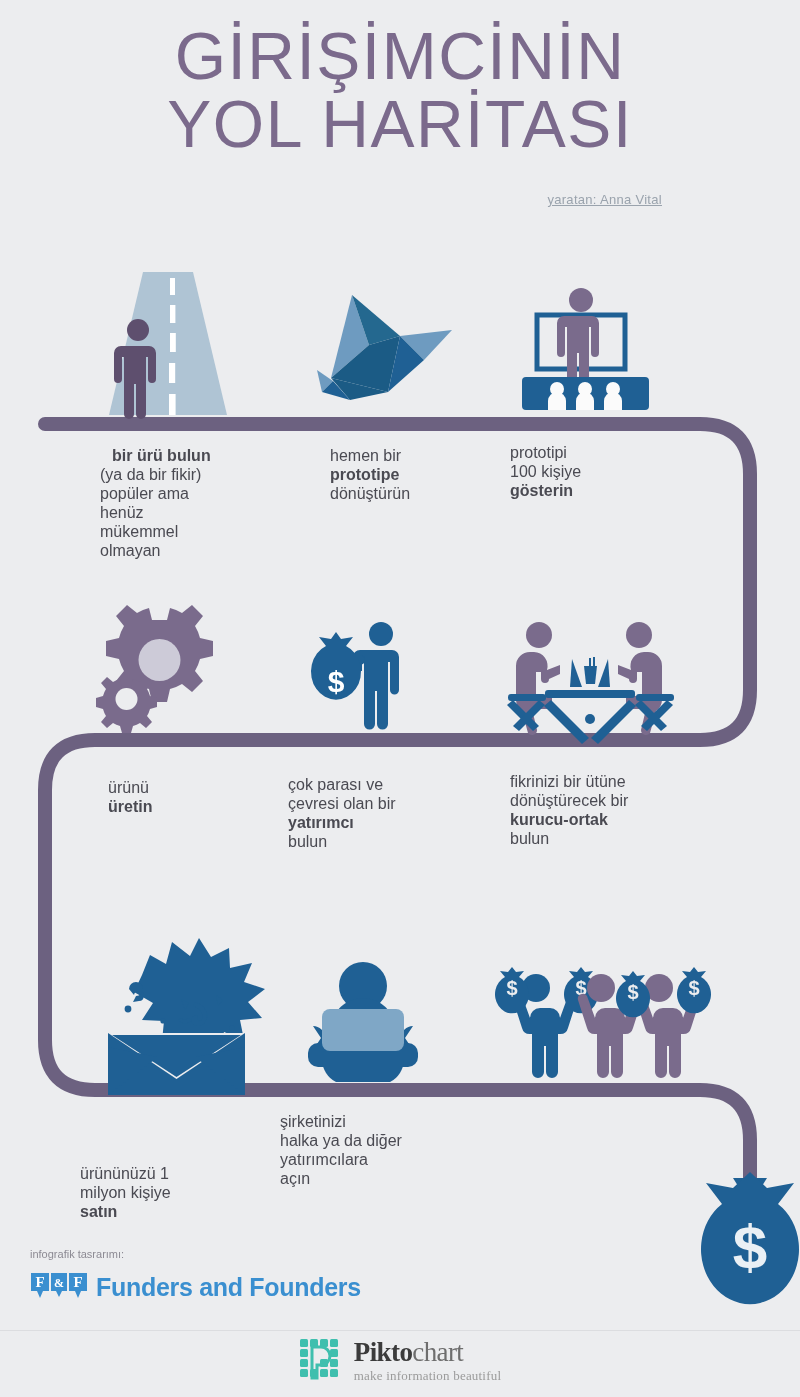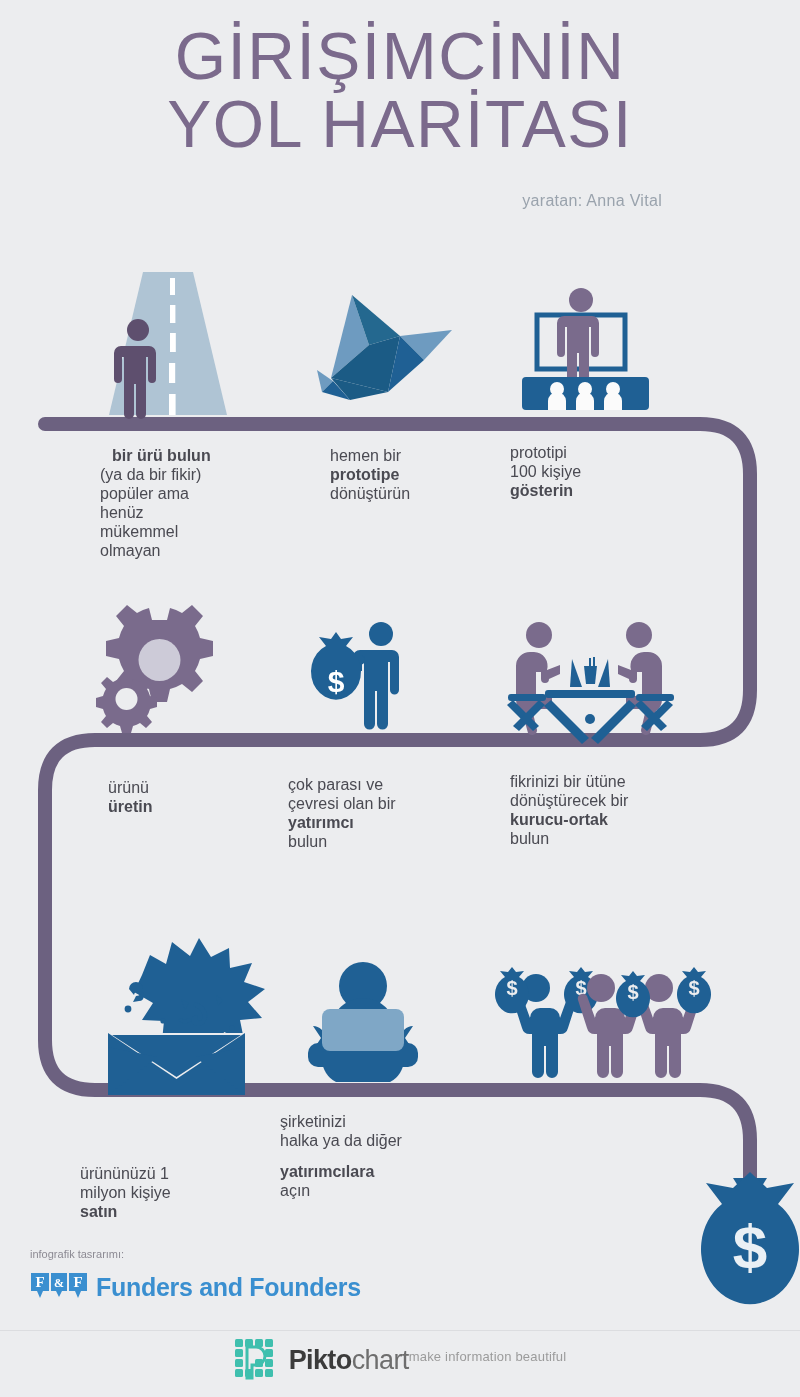--- a/index.html
+++ b/index.html
@@ -13,21 +13,21 @@
 
   
   .title{
     position:absolute;left:0;top:22px;width:800px;text-align:center;
     color:#7B6A8C;font-size:66px;line-height:68px;
     font-weight:400;letter-spacing:1.5px;
   }
   .title .l2{display:block;}
   .byline{
     position:absolute;right:14px;top:192px;
-    color:#9AA3AD;font-size:16px;letter-spacing:.3px;
+    color:#9AA3AD;font-size:13px;letter-spacing:.3px;text-decoration:underline;
   }
 
   
   svg.layer{position:absolute;left:0;top:0;width:800px;height:1397px;pointer-events:none;}
 
   
   .cap{position:absolute;color:#4A4A52;font-size:16px;line-height:19px;}
   .cap .ln{display:block;white-space:pre;}
 
   
@@ -39,21 +39,21 @@
   .fnf-name{
     color:#3A8FD0;font-size:25px;font-weight:700;letter-spacing:-.3px;
   }
   .divider{
     position:absolute;left:0;top:1330px;width:800px;height:1px;background:#DCDDE0;
   }
   .pikto{
     position:absolute;left:0;top:1338px;width:800px;
     display:flex;align-items:center;justify-content:center;gap:9px;
   }
-  .pikto-text{display:flex;line-height:1;}
+  .pikto-text{display:flex;flex-direction:column;line-height:1;font-family:Liberation Serif, serif;}
   .pikto-word{font-size:27px;letter-spacing:-.6px;}
   .pikto-word .a{color:#3B3B3B;font-weight:700;}
   .pikto-word .b{color:#6E6E6E;font-weight:400;}
   .pikto-tag{color:#9B9B9B;font-size:13px;margin-top:3px;letter-spacing:.2px;}
 </style>
 </head>
 <body>
 
 <div class="stage">
 
@@ -276,21 +276,21 @@
 
   <div class="cap" style="left:80px;top:1164px;width:180px;">
     <span class="ln">ürününüzü 1</span>
     <span class="ln">milyon kişiye</span>
     <span class="ln" style="font-weight:700;">satın</span>
   </div>
 
   <div class="cap" style="left:280px;top:1112px;width:200px;">
     <span class="ln">şirketinizi</span>
     <span class="ln">halka ya da diğer</span>
-    <span class="ln" style="font-weight:700;margin-top:12px;">yatırımcılara</span>
+    <span class="ln" style="font-weight:400;">yatırımcılara</span>
     <span class="ln">açın</span>
   </div>
 
 
   <div class="fnf-label">infografik tasrarımı:</div>
   <div class="fnf-row">
     <svg width="58" height="30" viewBox="0 0 58 30">
       <path d="M1 1 h18 v18 h-6 l-3 7 l-3 -7 h-6 z" fill="#3A8FD0"></path>
       <path d="M21 1 h16 v18 h-5 l-3 6 l-3 -6 h-5 z" fill="#3A8FD0"></path>
       <path d="M39 1 h18 v18 h-6 l-3 7 l-3 -7 h-6 z" fill="#3A8FD0"></path>

